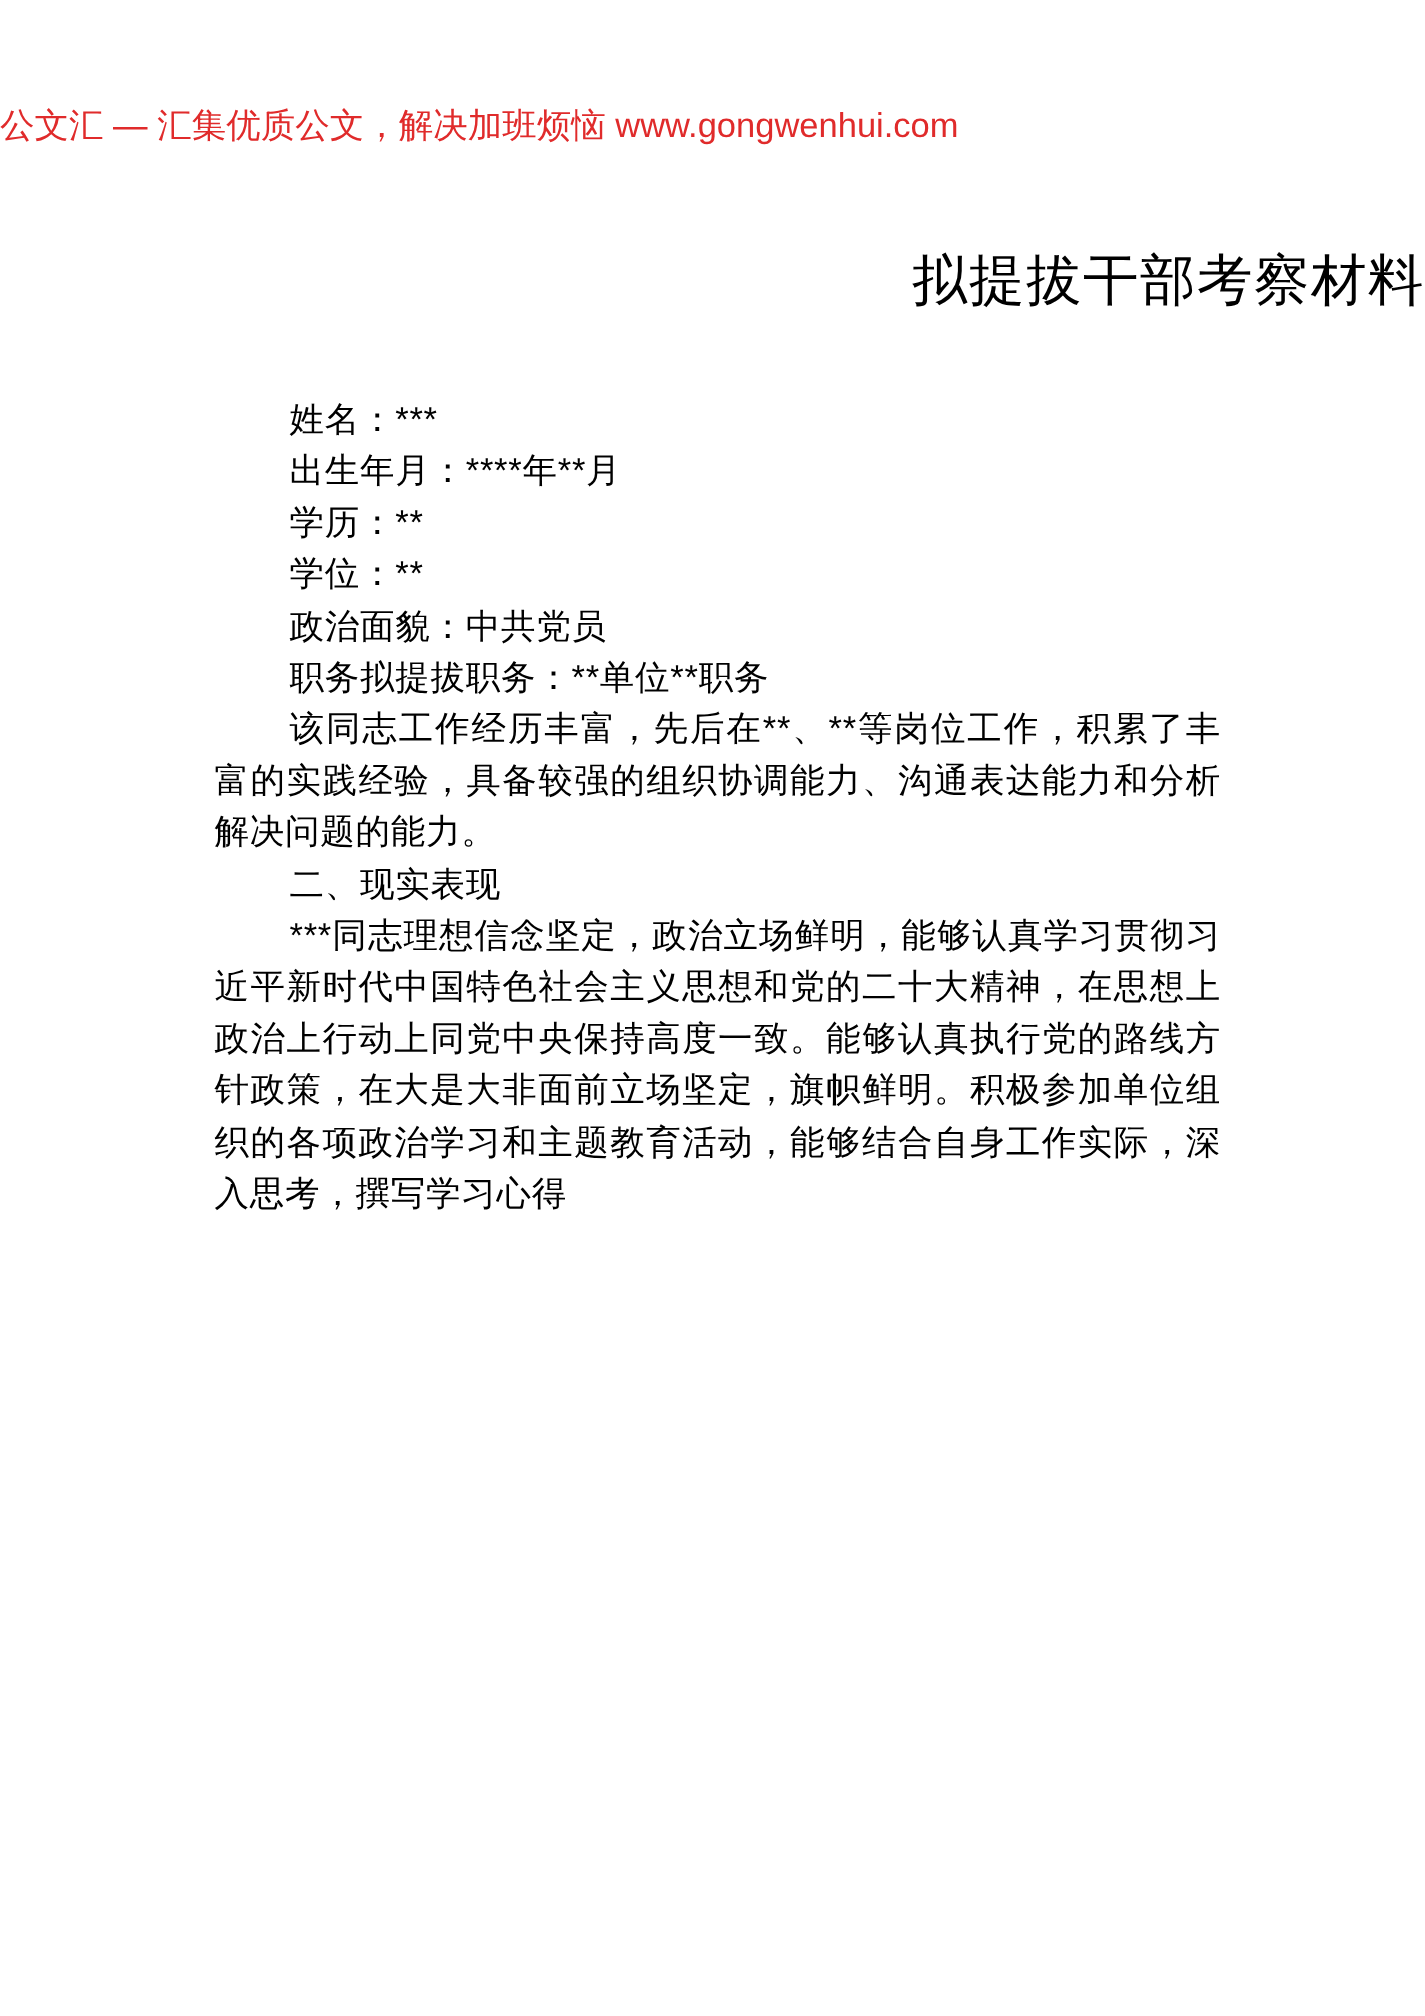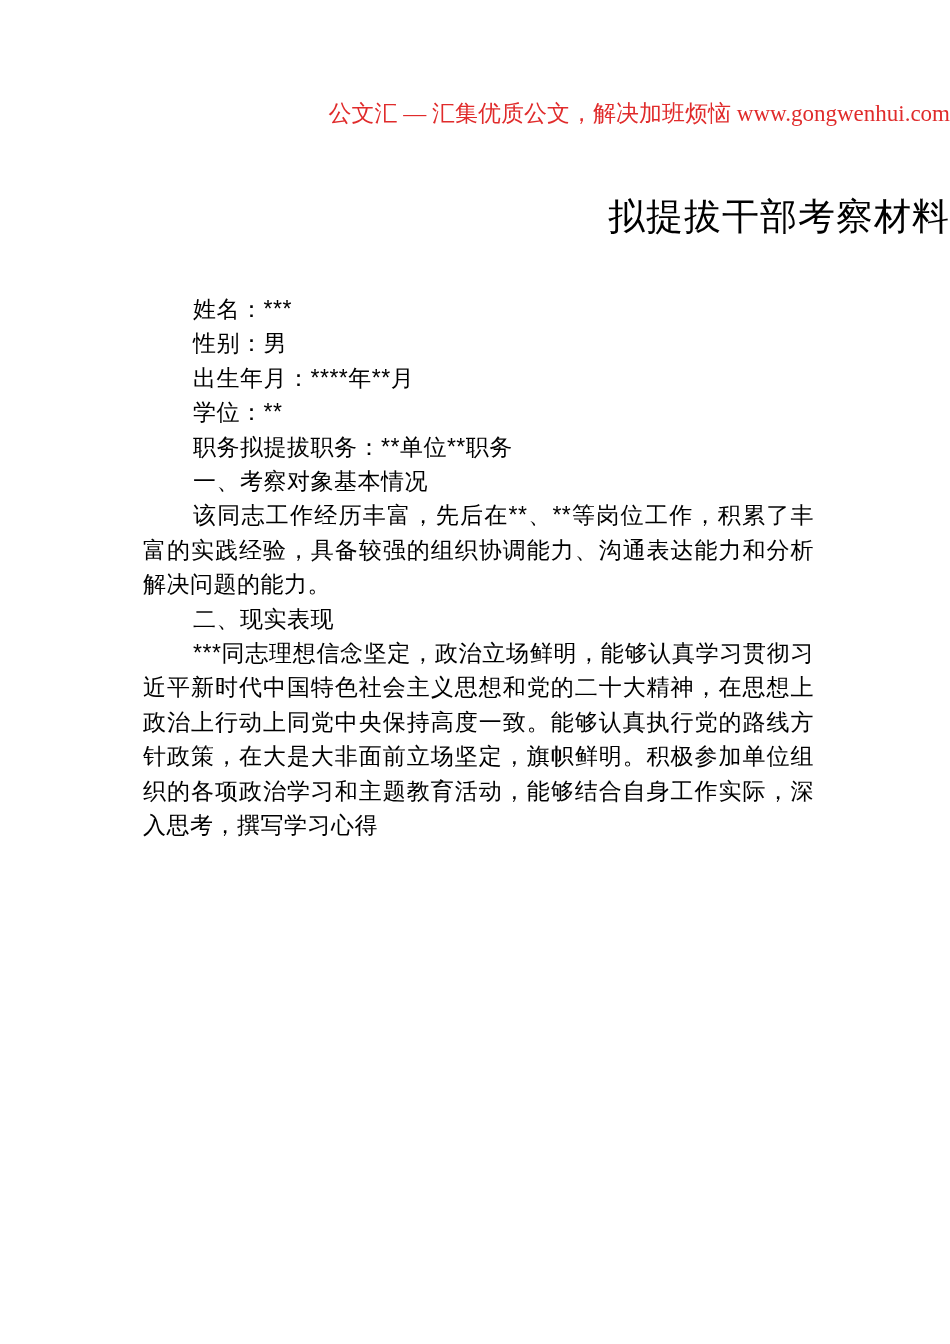--- a/index.html
+++ b/index.html
@@ -8,27 +8,26 @@
   }
   body {
     width: 950px;
     height: 1344px;
     background: #ffffff;
     overflow: hidden;
     font-family: "Liberation Sans", "DejaVu Sans", sans-serif;
     color: #000000;
   }
   .watermark-header {
-    padding-top: 100px;
-    text-align: right;
+    padding-top: 70px;
+    text-align: left;
     font-size: 23px;
     line-height: 27px;
     color: #e02b2b;
     white-space: nowrap;
-    font-family: Liberation Serif, serif;
   }
   .doc-title {
     margin-top: 68px;
     text-align: right;
     font-size: 37px;
     line-height: 44px;
     font-weight: 500;
     color: #000000;
     letter-spacing: 1px;
   }
@@ -53,24 +52,24 @@
 </head>
 <body>
 
 <div class="watermark-header" style="color: rgb(224, 43, 43);">公文汇 — 汇集优质公文，解决加班烦恼 www.gongwenhui.com</div>
 
 <h1 class="doc-title">拟提拔干部考察材料</h1>
 
 <div class="doc-body">
 
   <p class="doc-line">姓名：***</p>
-  <p class="doc-line">性别：男</p>
   <p class="doc-line">出生年月：****年**月</p>
+  <p class="doc-line">学历：**</p>
   <p class="doc-line">学位：**</p>
+  <p class="doc-line">政治面貌：中共党员</p>
   <p class="doc-line">职务拟提拔职务：**单位**职务</p>
 
-  <p class="doc-heading">一、考察对象基本情况</p>
   <p class="doc-para">该同志工作经历丰富，先后在**、**等岗位工作，积累了丰富的实践经验，具备较强的组织协调能力、沟通表达能力和分析解决问题的能力。</p>
 
   <p class="doc-heading">二、现实表现</p>
   <p class="doc-para">***同志理想信念坚定，政治立场鲜明，能够认真学习贯彻习近平新时代中国特色社会主义思想和党的二十大精神，在思想上政治上行动上同党中央保持高度一致。能够认真执行党的路线方针政策，在大是大非面前立场坚定，旗帜鲜明。积极参加单位组织的各项政治学习和主题教育活动，能够结合自身工作实际，深入思考，撰写学习心得</p>
 
 </div>
 
 </body></html>

